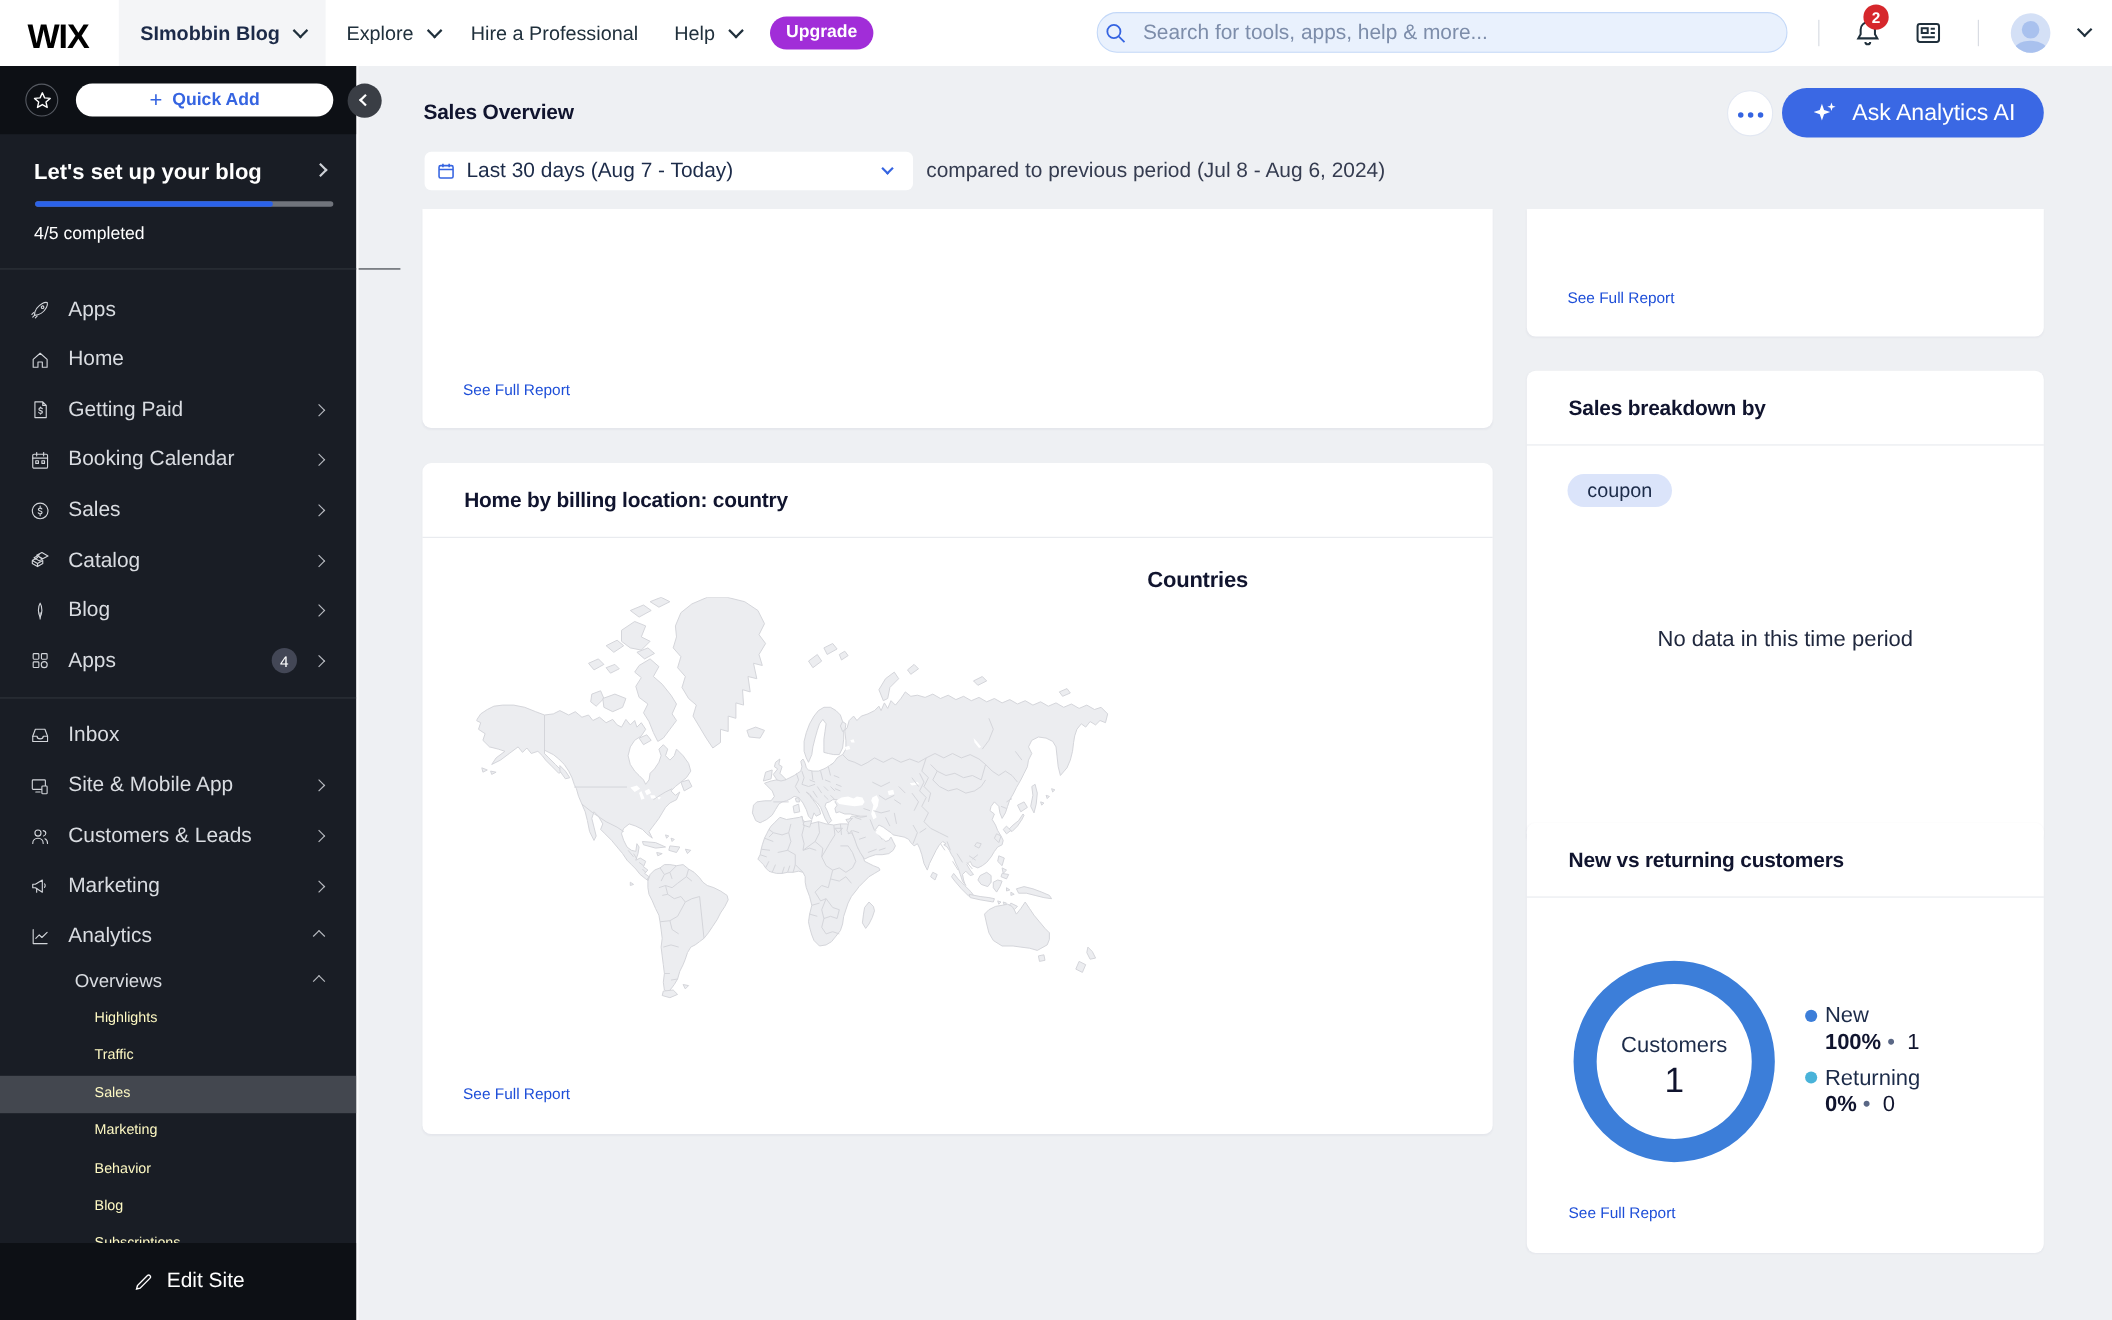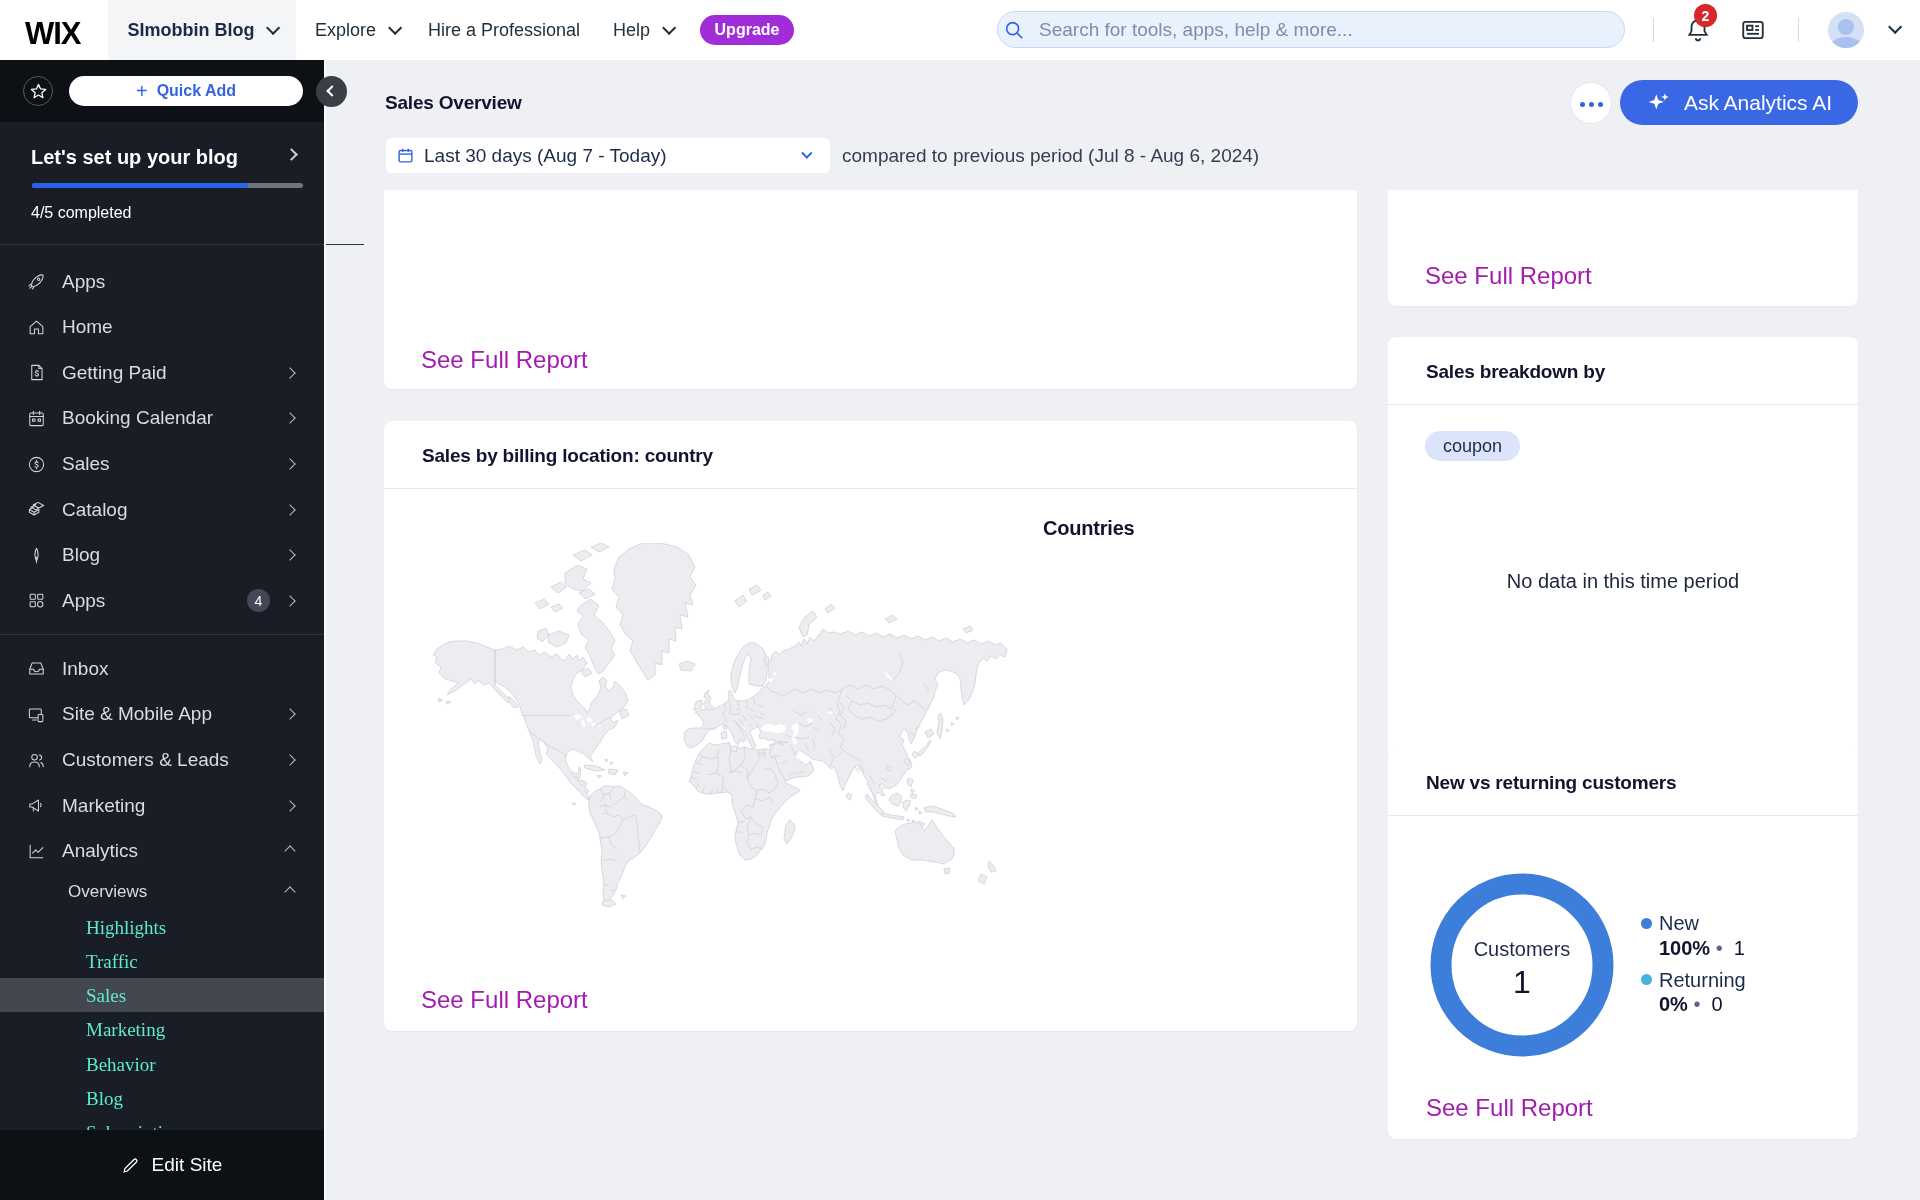--- a/index.html
+++ b/index.html
@@ -34,33 +34,33 @@
   .menu { position:absolute; left:0; top:199px; width:324px; }
   .mi { position:relative; height:45.57px; display:flex; align-items:center; }
   .mi .ico { position:absolute; left:27px; width:19px; height:19px; }
   .mi .lbl { position:absolute; left:62px; font-size:19px; color:#d9dce1; }
   .mi .arrow { position:absolute; left:286px; width:8px; height:8px; border-right:1.6px solid #b9bcc2; border-bottom:1.6px solid #b9bcc2; transform:rotate(-45deg); }
   .arrowup { position:absolute; left:286px; width:8px; height:8px; border-right:1.6px solid #b9bcc2; border-bottom:1.6px solid #b9bcc2; transform:rotate(-135deg); }
   .badge4 { position:absolute; left:247px; width:23px; height:23px; background:#434756; border-radius:50%; color:#fff; font-size:14px; display:flex; align-items:center; justify-content:center; }
   .subm { position:relative; height:36px; }
   .subm .lbl { position:absolute; left:68px; top:8px; font-size:17px; color:#d9dce1; }
   .subsub { position:relative; height:34.2px; }
-  .subsub .lbl { position:absolute; left:86px; top:7px; font-size:19px; color:#5eead4;font-family:Liberation Serif, serif; }
+  .subsub .lbl { position:absolute; left:86px; top:7px; font-size:13px; color:#fef9c3; }
   .editsite { position:absolute; left:0; top:1070px; width:324px; height:70px; background:#0d1015; display:flex; align-items:center; justify-content:center; color:#fff; font-size:19px;padding-left:19px; }
 
   
   .content { position:absolute; left:324px; top:60px; width:1596px; height:1140px; background:#eef0f3; }
   .pagetitle { position:absolute; left:61px; top:32px; font-size:19px; font-weight:700; color:#10142e; letter-spacing:-0.2px; }
   .dots { position:absolute; left:1246px; top:22px; width:42px; height:42px; background:#fff; border-radius:50%; border:1px solid #e3e8f2; }
   .askai { position:absolute; left:1296px; top:20px; width:238px; height:45px; background:#3a68e4; border-radius:23px; color:#fff; font-size:21px; display:flex; align-items:center; justify-content:center; }
   .datebox { position:absolute; left:62px; top:78px; width:444px; height:35px; background:#fff; border-radius:6px; display:flex; align-items:center; font-size:19px; color:#1c2b49; }
   .cmp { position:absolute; left:518px; top:85px; font-size:19px; color:#353c50; }
 
   .card { position:absolute; background:#fff; border-radius:8px; box-shadow:0 1px 2px rgba(20,30,70,.04); }
-  .sfr { color:#a21caf; font-size:24px; }
+  .sfr { color:#1d4ed8; font-size:14px; }
   .ctitle { font-size:19px; font-weight:700; color:#10142e; letter-spacing:-0.2px; }
   .cdiv { position:absolute; left:0; width:100%; height:1px; background:#e7e9ee; }
 </style>
 </head>
 <body>
 
 <div class="topbar">
   <div class="wixlogo">WIX</div>
   <div class="sitetab">
       <span>SImobbin Blog</span>
@@ -291,21 +291,21 @@
     <span style="margin-left:10px;">Last 30 days (Aug 7 - Today)</span>
     <span class="chev" style="border-color:#3564e1;margin-left:auto;margin-right:22px;width:8px;height:8px;transform:rotate(45deg) translateY(-4px);"></span>
   </div>
   <div class="cmp">compared to previous period (Jul 8 - Aug 6, 2024)</div>
 
   <div class="card" style="left:60px; top:130px; width:973px; height:199px; border-radius:0 0 8px 8px;">
     <a class="sfr" style="position:absolute;left:37px;top:156px;">See Full Report</a>
   </div>
 
   <div class="card" style="left:60px; top:361px; width:973px; height:610px;">
-    <div class="ctitle" style="position:absolute;left:38px;top:24px;">Sales by billing location: country</div>
+    <div class="ctitle" style="position:absolute;left:38px;top:24px;">Home by billing location: country</div>
     <div class="cdiv" style="top:67px;"></div>
     <div class="ctitle" style="position:absolute;left:659px;top:96px;font-size:20px;">Countries</div>
     <div id="mapbox" style="position:absolute;left:49px;top:122px;width:575px;height:370px;"><svg width="575" height="370" viewBox="0 0 575 370">
 <g fill="#ecedf0" stroke="#d3d5da" stroke-width="0.9" stroke-linejoin="round">
 <path d="M0,112 L4,106 L10,102 L16,99 L24,98 L34,98 L44,100 L54,104 L62,107 L62,142 L66,146 L72,152 L78,158 L75,160 L69,154 L63,148 L60,144 L56,140 L50,142 L46,137 L42,141 L38,136 L30,142 L22,148 L14,152 L18,146 L26,140 L20,138 L12,136 L6,130 L8,124 L2,120 L4,114 Z"></path>
 <path d="M5,155 l5,2 -4,2 Z M13,158 l5,1 -4,2 Z"></path>
 <path d="M62,107 L70,106 L76,103 L84,107 L90,104 L96,109 L102,107 L106,112 L112,109 L118,114 L124,111 L128,116 L132,118 L136,111 L140,116 L144,112 L146,118 L150,114 L154,120 L150,126 L144,130 L140,136 L138,144 L140,152 L144,158 L148,162 L152,166 L154,170 L157,166 L158,160 L162,156 L166,150 L168,144 L166,138 L170,134 L174,138 L172,144 L176,148 L180,144 L182,138 L188,144 L193,151 L195,158 L191,164 L186,168 L181,172 L177,176 L181,180 L185,177 L182,184 L176,187 L172,191 L169,196 L166,201 L163,205 L160,209 L157,213 L160,219 L155,215 L151,211 L145,208 L139,206 L134,210 L132,215 L134,221 L137,227 L141,230 L145,231 L146,224 L148,227 L147,233 L145,239 L149,237 L154,240 L152,245 L156,248 L153,251 L157,254 L155,257 L159,253 L162,256 L158,259 L154,256 L149,252 L145,247 L141,243 L137,239 L133,233 L128,227 L123,221 L117,215 L113,211 L115,206 L111,199 L107,195 L105,201 L107,209 L109,217 L107,221 L103,213 L101,203 L99,195 L96,188 L93,181 L91,174 L89,170 L87,164 L84,158 L80,152 L75,147 L70,143 L66,141 L62,139 Z"></path>
 <path d="M105,88 L113,85 L116,92 L109,99 L104,95 Z"></path>
 <path d="M115,92 L126,88 L136,92 L133,100 L124,104 L116,100 Z"></path>
 <path d="M148,62 L158,56 L166,63 L161,72 L169,79 L177,89 L182,97 L178,106 L182,112 L176,120 L170,128 L165,131 L161,123 L157,113 L152,105 L156,97 L148,91 L145,81 L150,73 L144,68 Z"></path>

